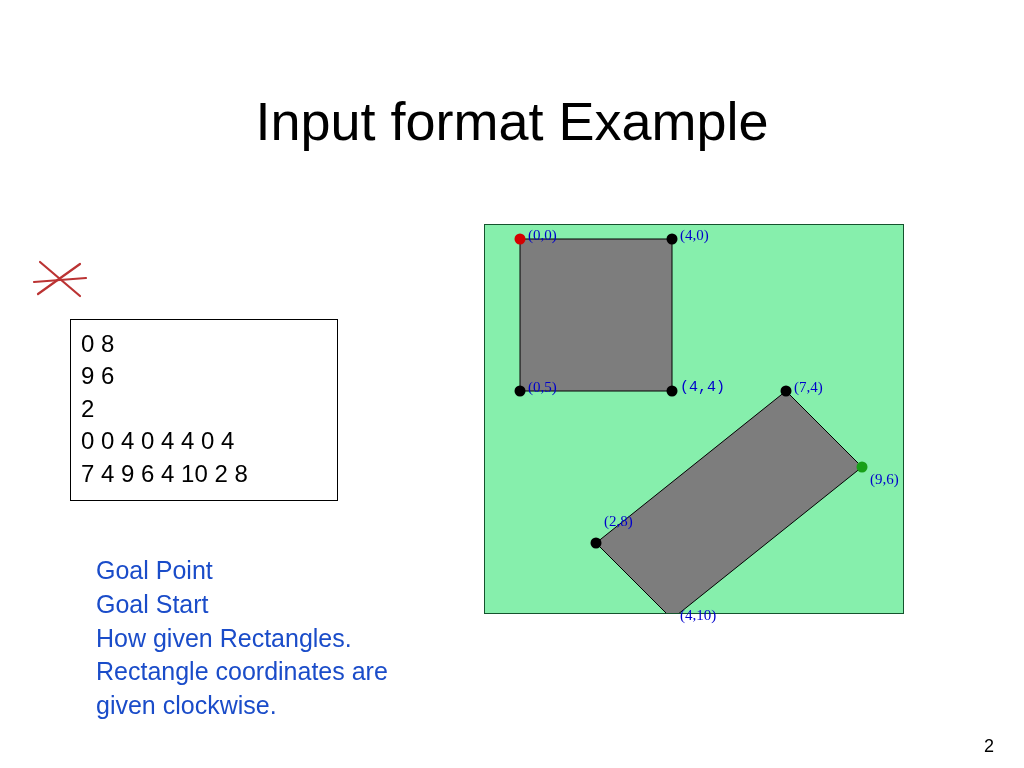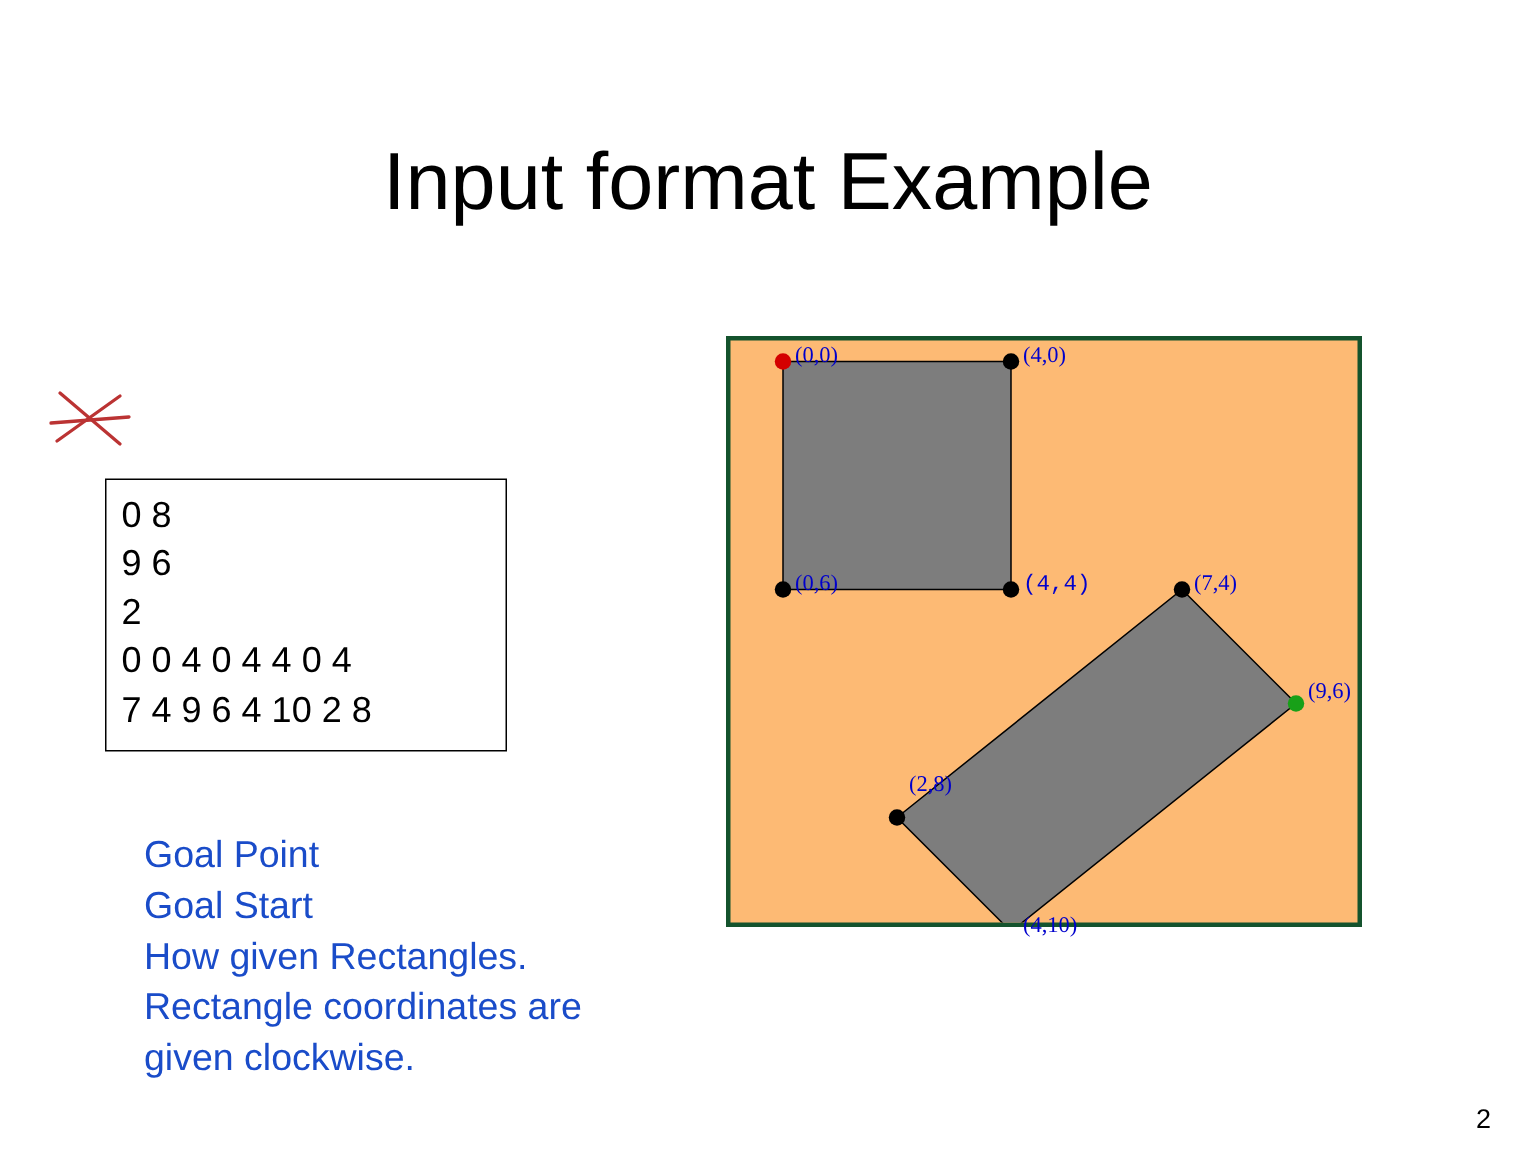--- a/index.html
+++ b/index.html
@@ -57,22 +57,22 @@
     line-height: 1.35;
     color: #1a4cc9;
     font-family: Arial, Helvetica, sans-serif;
   }
   .diagram-frame {
     position: absolute;
     top: 180px;
     left: 484px;
     width: 418px;
     height: 388px;
-    border: 3px solid #14532d;
-    background: #fdba74;
+    border: 1px solid #14532d;
+    background: #86efac;
   }
   .diagram-frame svg {
     position: absolute;
     top: 0; left: 0;
   }
   .coord-label {
     position: absolute;
     font-family: "Times New Roman", Times, serif;
     font-size: 15px;
     color: #0000cc;
@@ -125,23 +125,23 @@
         <circle cx="187" cy="14" r="5.5" fill="#000"></circle>
         <circle cx="35" cy="166" r="5.5" fill="#000"></circle>
         <circle cx="187" cy="166" r="5.5" fill="#000"></circle>
         <circle cx="301" cy="166" r="5.5" fill="#000"></circle>
         <circle cx="377" cy="242" r="5.5" fill="#18a018"></circle>
         <circle cx="111" cy="318" r="5.5" fill="#000"></circle>
         <circle cx="187" cy="394" r="5.5" fill="#000"></circle>
       </svg>
       <span class="coord-label" style="left: 43px; top: 2px;">(0,0)</span>
       <span class="coord-label" style="left: 195px; top: 2px;">(4,0)</span>
-      <span class="coord-label" style="left: 43px; top: 154px;">(0,6)</span>
+      <span class="coord-label" style="left: 43px; top: 154px;">(0,5)</span>
       <span class="coord-label" style="left: 195px; top: 154px; font-family: Liberation Mono, monospace;">(4,4)</span>
       <span class="coord-label" style="left: 309px; top: 154px;">(7,4)</span>
-      <span class="coord-label" style="left: 385px; top: 226px;">(9,6)</span>
+      <span class="coord-label" style="left: 385px; top: 246px;">(9,6)</span>
       <span class="coord-label" style="left: 119px; top: 288px;">(2,8)</span>
       <span class="coord-label" style="left: 195px; top: 382px;">(4,10)</span>
     </div>
 
   <div class="pagenum">2</div>
 
 </div>
 
 </body></html>

